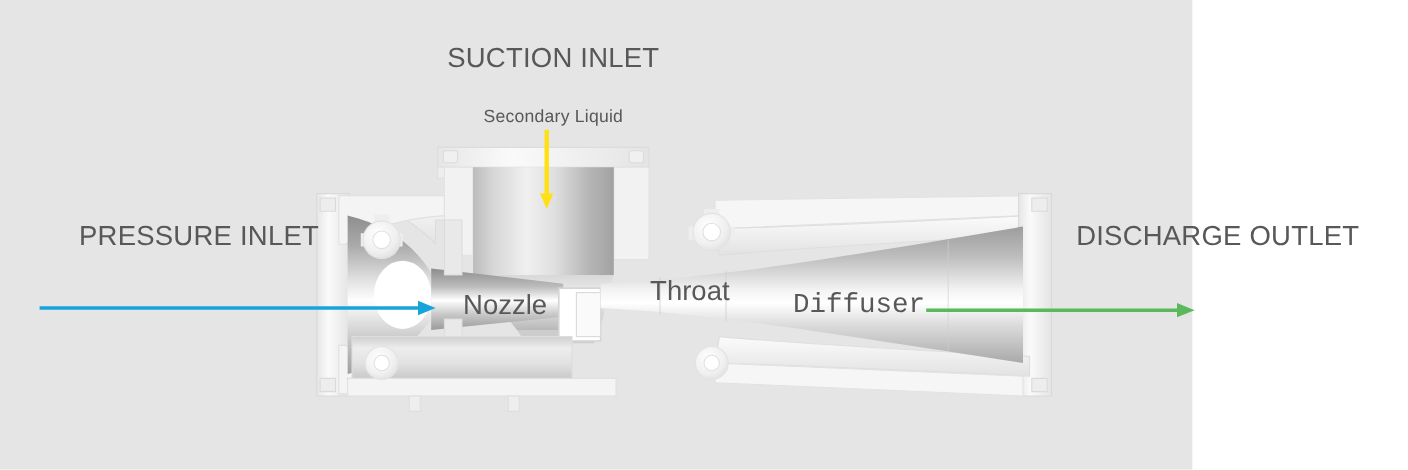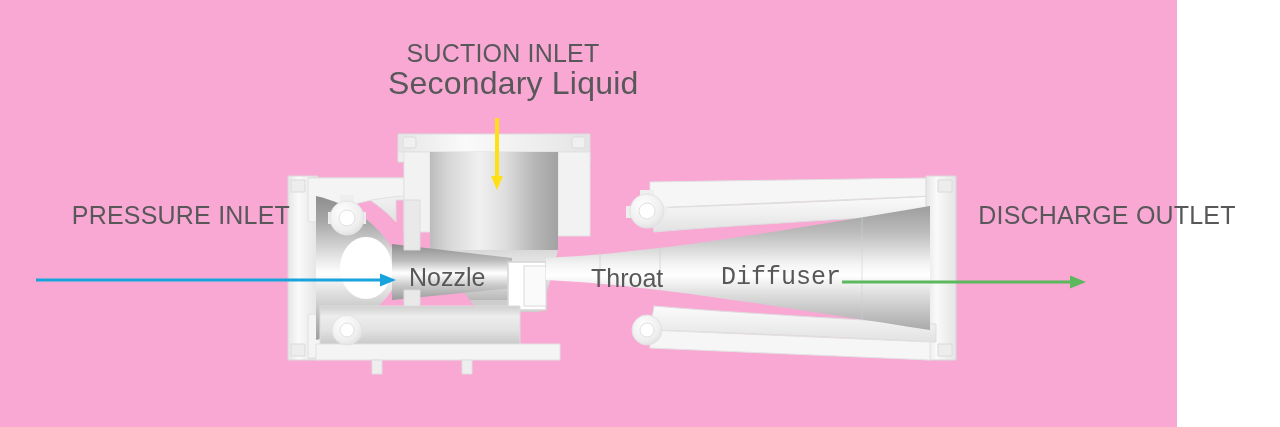--- a/index.html
+++ b/index.html
@@ -1,31 +1,31 @@
 <!DOCTYPE html>
 <html><head>
 <meta charset="utf-8">
 <style>
   html,body{margin:0;padding:0;background:#ffffff;}
   body{
     width:1280px;height:427px;overflow:hidden;
     font-family:"Liberation Sans","DejaVu Sans",sans-serif;
     position:relative;
   }
-  #stage{position:absolute;left:0;top:0;width:1177px;height:427px;background:#f9a8d4;}
+  #stage{position:absolute;left:0;top:0;width:1084px;height:427px;background:#e5e5e5;}
   svg.layer{position:absolute;left:0;top:0;width:1280px;height:427px;display:block;}
   .lbl{position:absolute;color:#58585a;white-space:nowrap;}
   .lbl .l1{font-size:25px;letter-spacing:.2px;line-height:30px;}
-  .lbl .l2{font-size:32px;letter-spacing:.2px;line-height:30px;}
+  .lbl .l2{font-size:16px;letter-spacing:.2px;line-height:30px;margin-top:24px;}
   #lbl-suction{left:388px;top:38px;text-align:center;width:230px;}
   #lbl-pressure{left:40px;top:200px;text-align:right;width:250px;}
   #lbl-discharge{left:957px;top:200px;text-align:center;width:300px;}
   .inline-lbl{position:absolute;color:#58585a;font-size:25px;line-height:25px;white-space:nowrap;}
-  #lbl-nozzle{left:409px;top:265px;}
-  #lbl-throat{left:591px;top:266px;}
+  #lbl-nozzle{left:421px;top:265px;}
+  #lbl-throat{left:591px;top:253px;}
   #lbl-diffuser{left:721px;top:265px;font-family:Liberation Mono, monospace;}
 </style>
 </head>
 <body>
 
 <div id="stage">
 
   <svg class="layer" viewBox="0 0 1280 427" preserveAspectRatio="none" aria-hidden="true">
     <defs>
 

